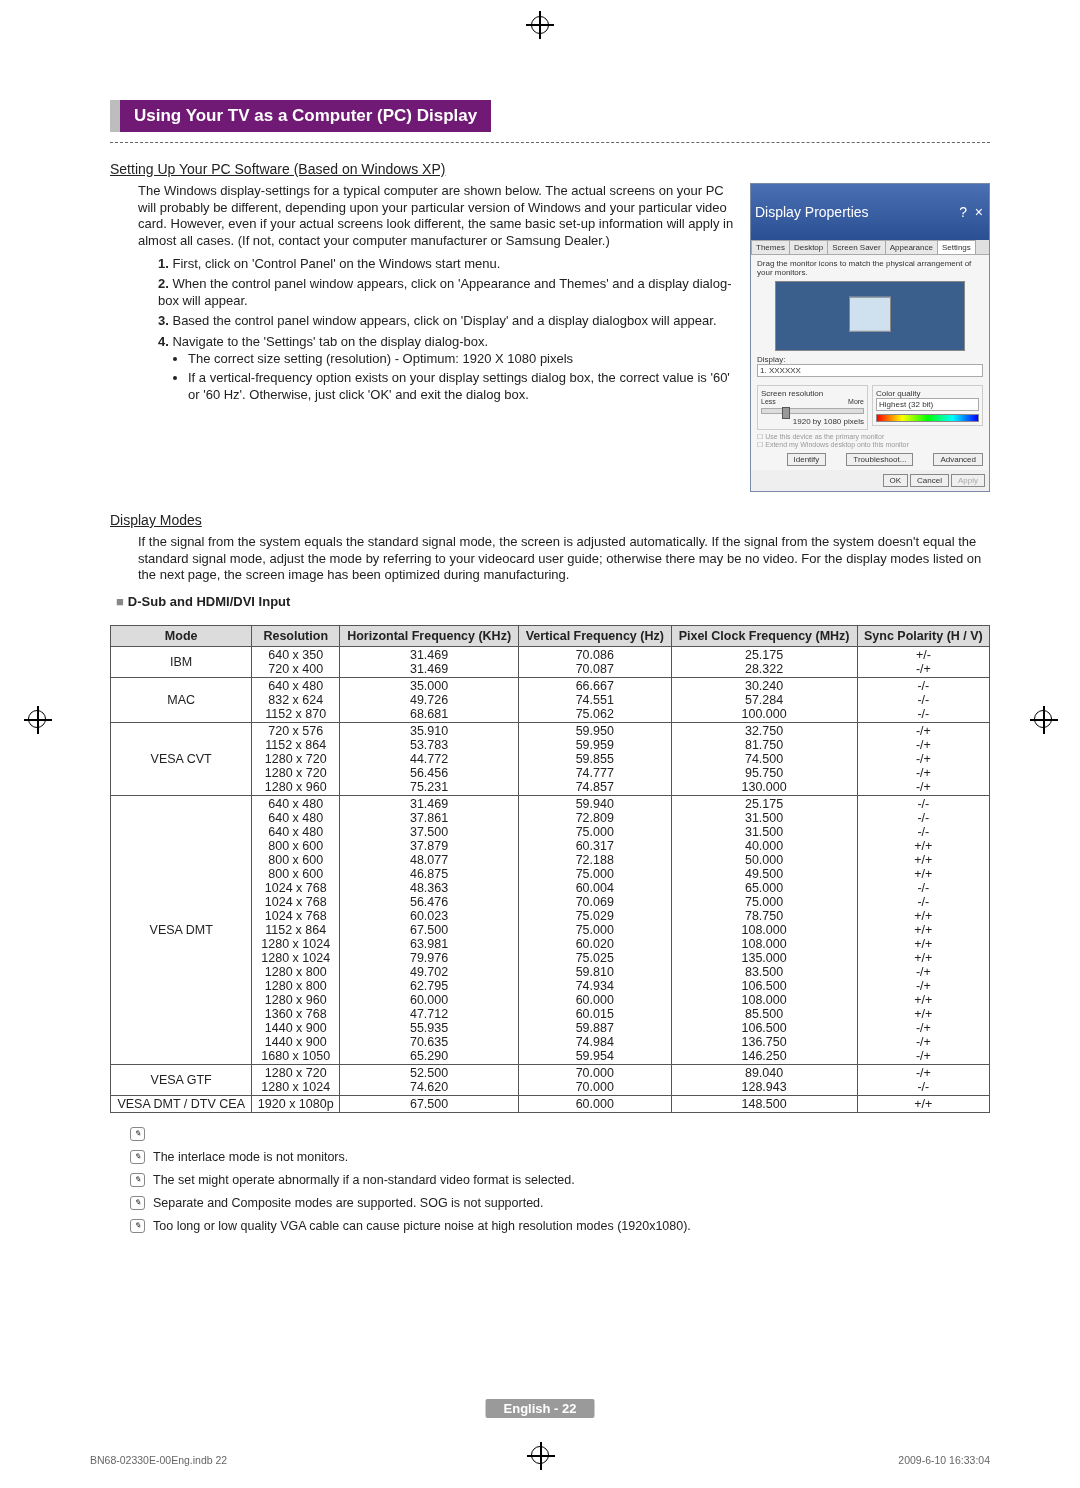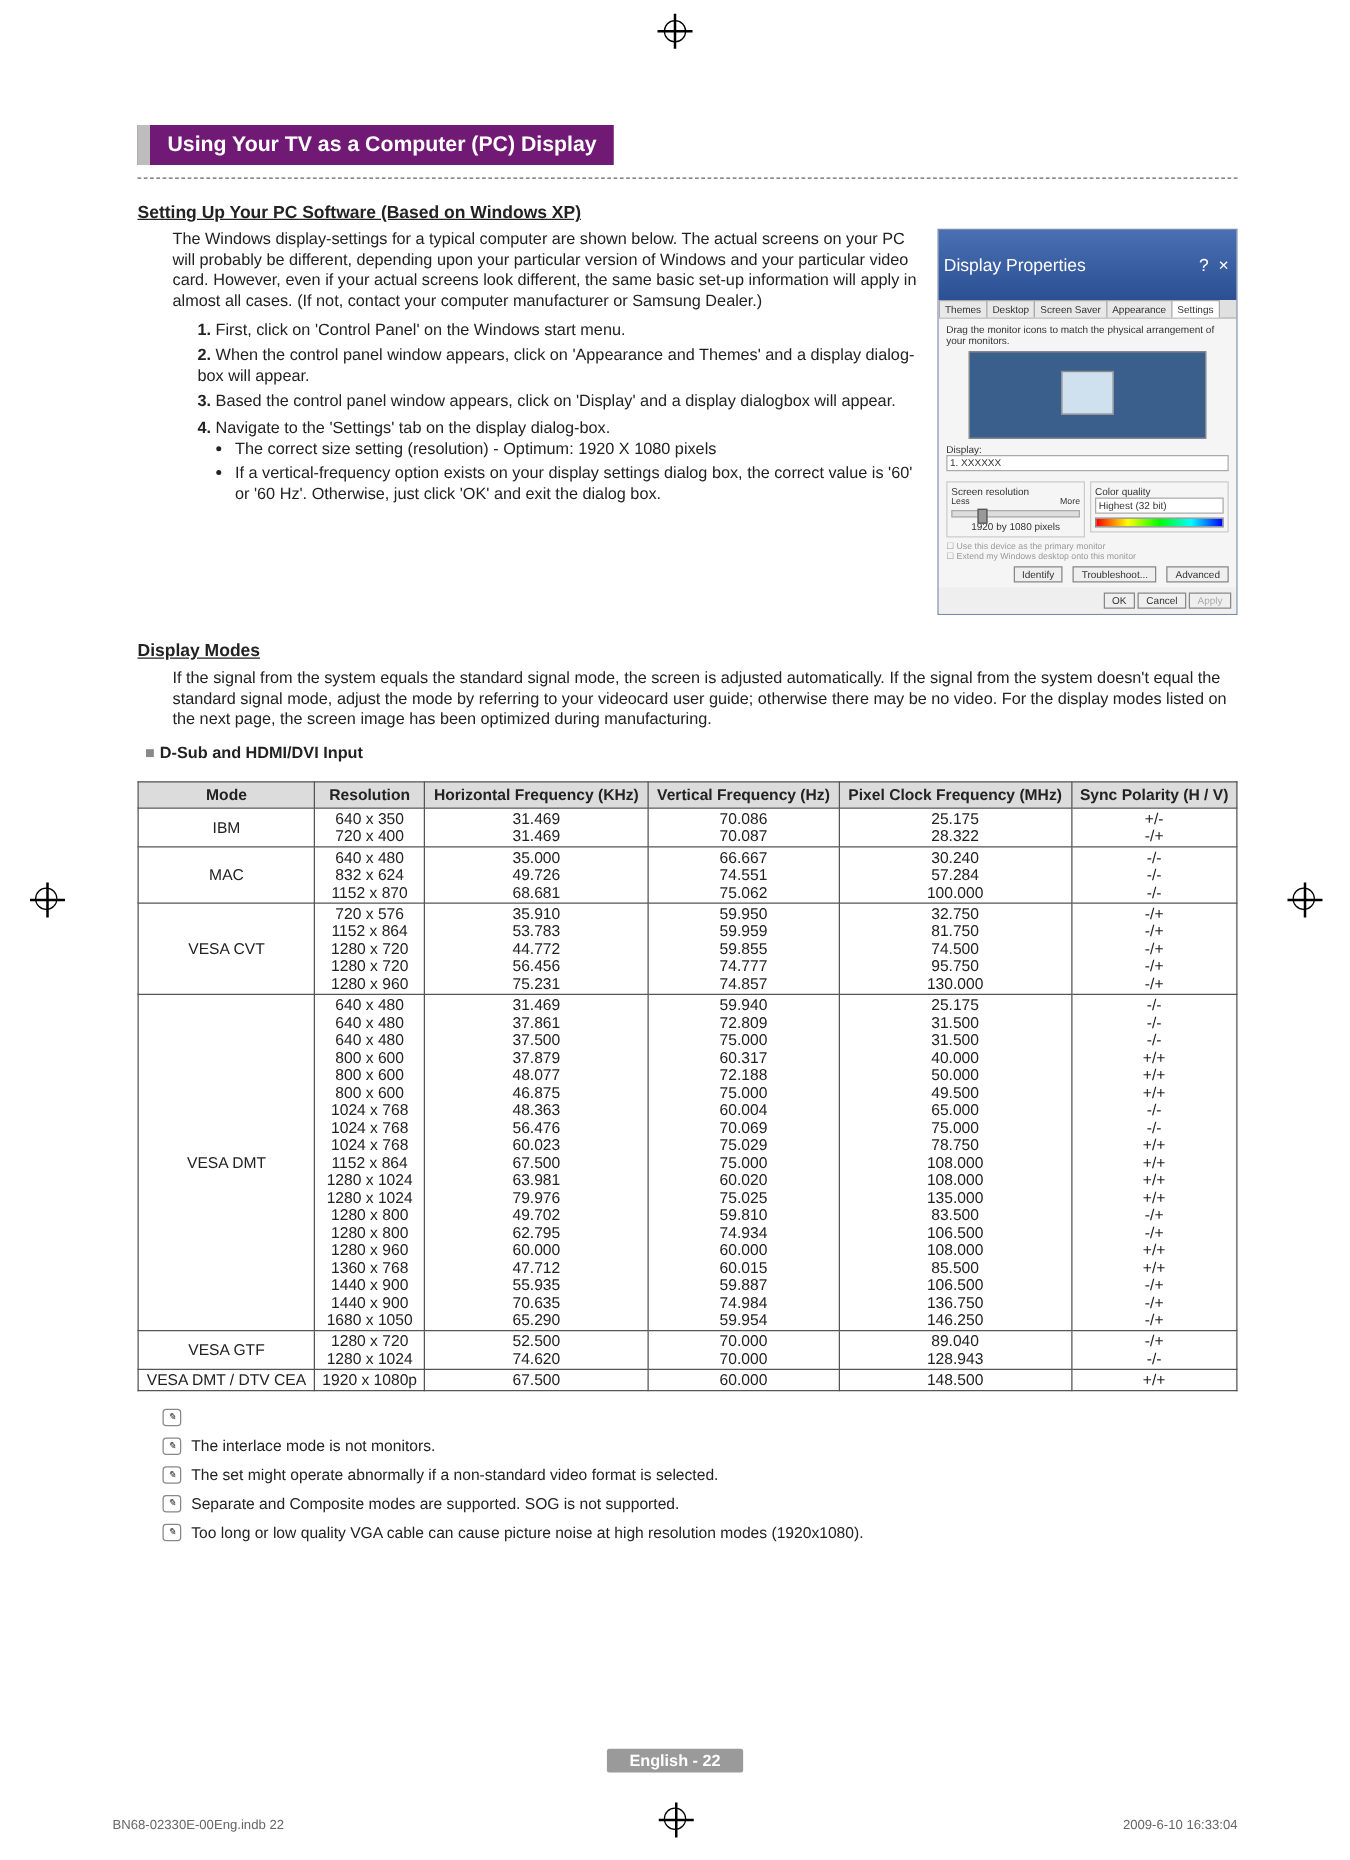--- a/index.html
+++ b/index.html
@@ -35,21 +35,21 @@
     color: #fff;
     font-weight: bold;
     font-size: 17px;
     padding: 6px 14px 6px 14px;
     display: inline-block;
     border-left: 10px solid #bdbdbd;
     margin-bottom: 12px;
   }
   .dash-line { border-top: 1px dashed #666; margin-top: -2px; margin-bottom: 18px; }
   .heading2 {
-    font-weight: bold;
+    font-weight: normal;
     font-size: 14px;
     text-decoration: underline;
     margin: 10px 0 6px 0;
   }
   .content-block { display:flex; gap:12px; align-items:flex-start; }
   .text-col { flex:1; padding-left: 28px; }
   .para { margin-bottom: 6px; line-height: 1.28; }
   ol.steps { list-style: decimal; padding-left: 20px; }
   ol.steps li { margin-bottom: 4px; line-height:1.28; }
   ol.steps li b {font-weight:bold}
@@ -69,21 +69,21 @@
   .dlg-tab.active{background:#fff}
   .dlg-body{background:#f5f5f5;padding:4px 6px}
   .dlg-note{font-size:8px;margin-bottom:3px}
   .dlg-screen{background:#3b5f8c;height:70px;margin:4px 18px;border:1px solid #888;position:relative}
   .dlg-mon{position:absolute;left:50%;top:50%;transform:translate(-50%,-55%);width:42px;height:35px;background:#cfe0ee;border:1px solid #888}
   .dlg-row{display:flex;gap:4px;align-items:flex-start;margin-top:4px}
   .dlg-field{border:1px solid #aaa;background:#fff;padding:1px 2px;font-size:8px}
   .dlg-group{border:1px solid #ccc;padding:3px;margin-top:4px;font-size:8px}
   .dlg-slider{height:6px;background:#ddd;border:1px solid #aaa;position:relative;margin:3px 0}
   .dlg-slider::after{content:"";position:absolute;left:20%;top:-2px;width:6px;height:10px;background:#999;border:1px solid #555}
-  .dlg-btns{display:flex;justify-content:flex-end;gap:8px;margin-top:4px}
+  .dlg-btns{display:flex;justify-content:flex-end;gap:20px;margin-top:4px}
   .dlg-btn{border:1px solid #888;background:#efefef;font-size:8px;padding:1px 6px}
   .dlg-btns2{display:flex;justify-content:flex-end;gap:2px;padding:4px;background:#efefef}
   .section3 { margin-top:20px; }
   .sub-bold { font-weight:bold; font-size:13px; margin:10px 0 4px 6px;}
   .sq{color:#888;margin-right:4px}
   table.modes {
     border-collapse: collapse;
     width: 100%;
     font-size: 12.5px;
     margin-top:16px;
@@ -167,21 +167,21 @@
         <div style="font-size:8px;margin-top:2px">Display:</div>
         <div class="dlg-field">1. XXXXXX</div>
         <div class="dlg-row">
           <div class="dlg-group" style="flex:1">
             <div>Screen resolution</div>
             <div style="display:flex;justify-content:space-between;font-size:7px">
                 <span>Less</span>
                 <span>More</span>
               </div>
             <div class="dlg-slider"></div>
-            <div style="text-align:center">1920 by 1080 pixels</div>
+            <div style="text-align:right">1920 by 1080 pixels</div>
           </div>
           <div class="dlg-group" style="flex:1">
             <div>Color quality</div>
             <div class="dlg-field">Highest (32 bit)</div>
             <div style="height:8px;background:linear-gradient(90deg,#f00,#ff0,#0f0,#0ff,#00f);margin-top:3px;border:1px solid #888"></div>
           </div>
         </div>
         <div style="font-size:7px;color:#999;margin-top:3px">☐ <span>Use this device as the primary monitor</span></div>
         <div style="font-size:7px;color:#999">☐ <span>Extend my Windows desktop onto this monitor</span></div>
         <div class="dlg-btns">

